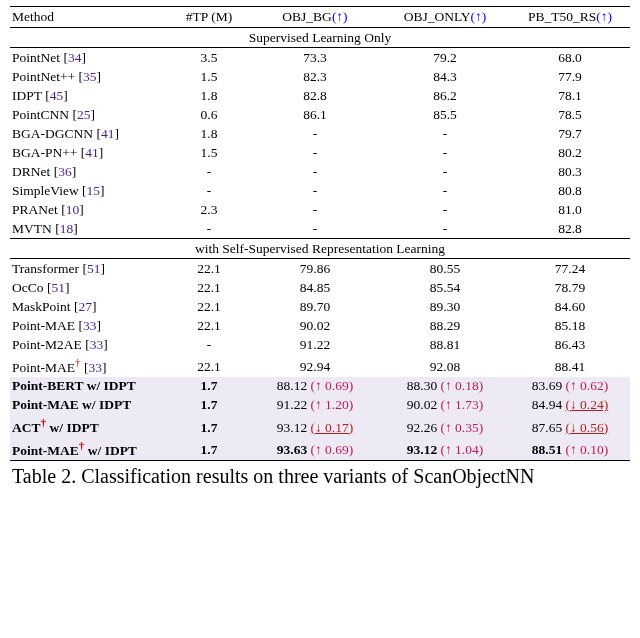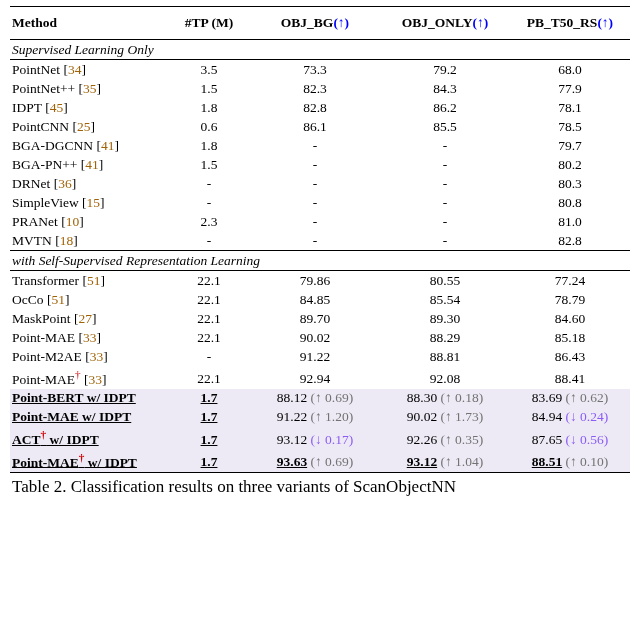--- a/index.html
+++ b/index.html
@@ -6,40 +6,40 @@
   body{
     font-family:"Times New Roman",Times,serif;
     font-size:13.5px;
     color:#000;
     width:640px;
     background:#fff;
   }
   .wrap{padding:6px 10px 0 10px;}
   table{width:100%;border-collapse:collapse;table-layout:fixed;}
   td{padding:1.5px 2px;vertical-align:bottom;white-space:nowrap;overflow:hidden;}
-  th{padding:8px 2px;font-weight:700;white-space:nowrap;}
+  th{padding:2px 2px;font-weight:400;white-space:nowrap;}
   .sep td{border-top:1px solid #000;}
   .sep-bottom td{border-bottom:1px solid #000;}
   .hdr-row th{border-top:1px solid #000;border-bottom:1px solid #000;}
-  .section-title{font-style:italic;}
-  .cite{color:#a16207;}
-  .up{color:#737373;}
-  .down{color:#8b5cf6;}
+  .section-title{text-align:center;}
+  .cite{color:#4c1d95;}
+  .up{color:#be185d;}
+  .down{color:#b91c1c;text-decoration:underline;}
   .arrcol{color:#0000ff;}
   .dagger{color:#d00000;}
-  .b{font-weight:700;text-decoration:underline;}
+  .b{font-weight:700;}
   .hl{background:#edeaf5;}
   col.c0{width:158px;}
   col.c1{width:82px;}
   col.c2{width:130px;}
   col.c3{width:130px;}
   col.c4{width:120px;}
   .al{text-align:left;}
   .ac{text-align:center;}
-  .caption{font-size:17px;padding:4px 2px 0 2px;}
+  .caption{font-size:20px;padding:4px 2px 0 2px;}
 </style>
 </head>
 <body>
 <div class="wrap">
 
 <table>
   <colgroup>
     <col class="c0">
         <col class="c1">
         <col class="c2">

